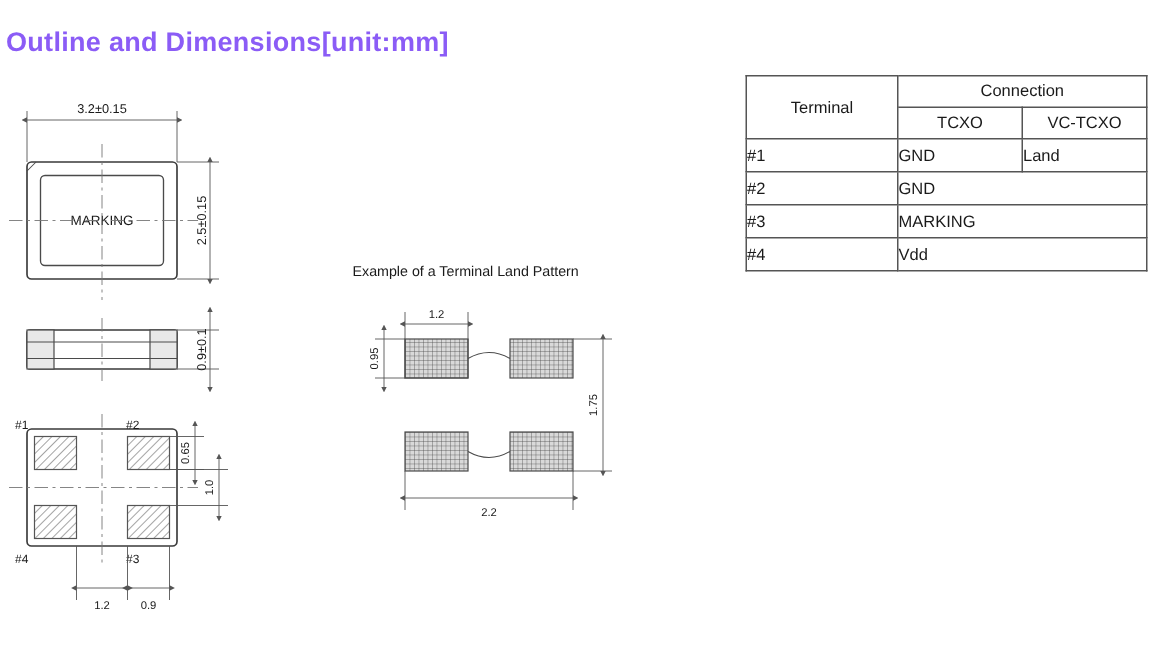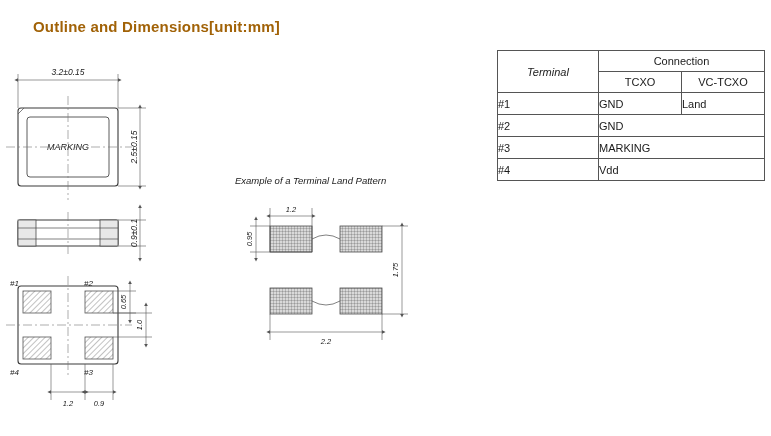--- a/index.html
+++ b/index.html
@@ -10,34 +10,33 @@
   body {
     width: 771px;
     height: 436px;
     position: relative;
     font-family: "Liberation Sans", sans-serif;
     color: #1a1a1a;
     overflow: hidden;
   }
   #page-title {
     position: absolute;
-    left: 33px;
+    left: 4px;
     top: 18px;
-    font-size: 15px;
+    font-size: 18px;
     font-weight: bold;
-    color: #a16207;
+    color: #8b5cf6;
     letter-spacing: 0.2px;
   }
   .diagram-area {
     position: absolute;
     left: 0;
     top: 48px;
     width: 470px;
     height: 388px;
-    font-style: italic;
   }
   svg.tech {
     display: block;
   }
   .dim-text {
     font-family: "Liberation Sans", sans-serif;
     font-size: 8.5px;
     fill: #1a1a1a;
   }
   .dim-text-sm {
@@ -77,21 +76,21 @@
     background: #fff;
   }
   .conn-table td, .conn-table th {
     border: 1px solid #555;
     font-weight: normal;
     padding: 0;
     height: 21px;
     color: #1a1a1a;
   }
   .conn-table th { background: #ffffff; }
-  .col-term { width: 100px; font-style: italic; }
+  .col-term { width: 100px; }
   .col-tcxo { width: 82px; }
   .col-vctcxo { width: 82px; }
   .conn-table .hdr-connection { height: 20px; }
   .conn-table .sub-hdr { height: 20px; margin-top: 41px; }
 </style>
 </head>
 <body>
 
 <div id="page-title">Outline and Dimensions[unit:mm]</div>
 

